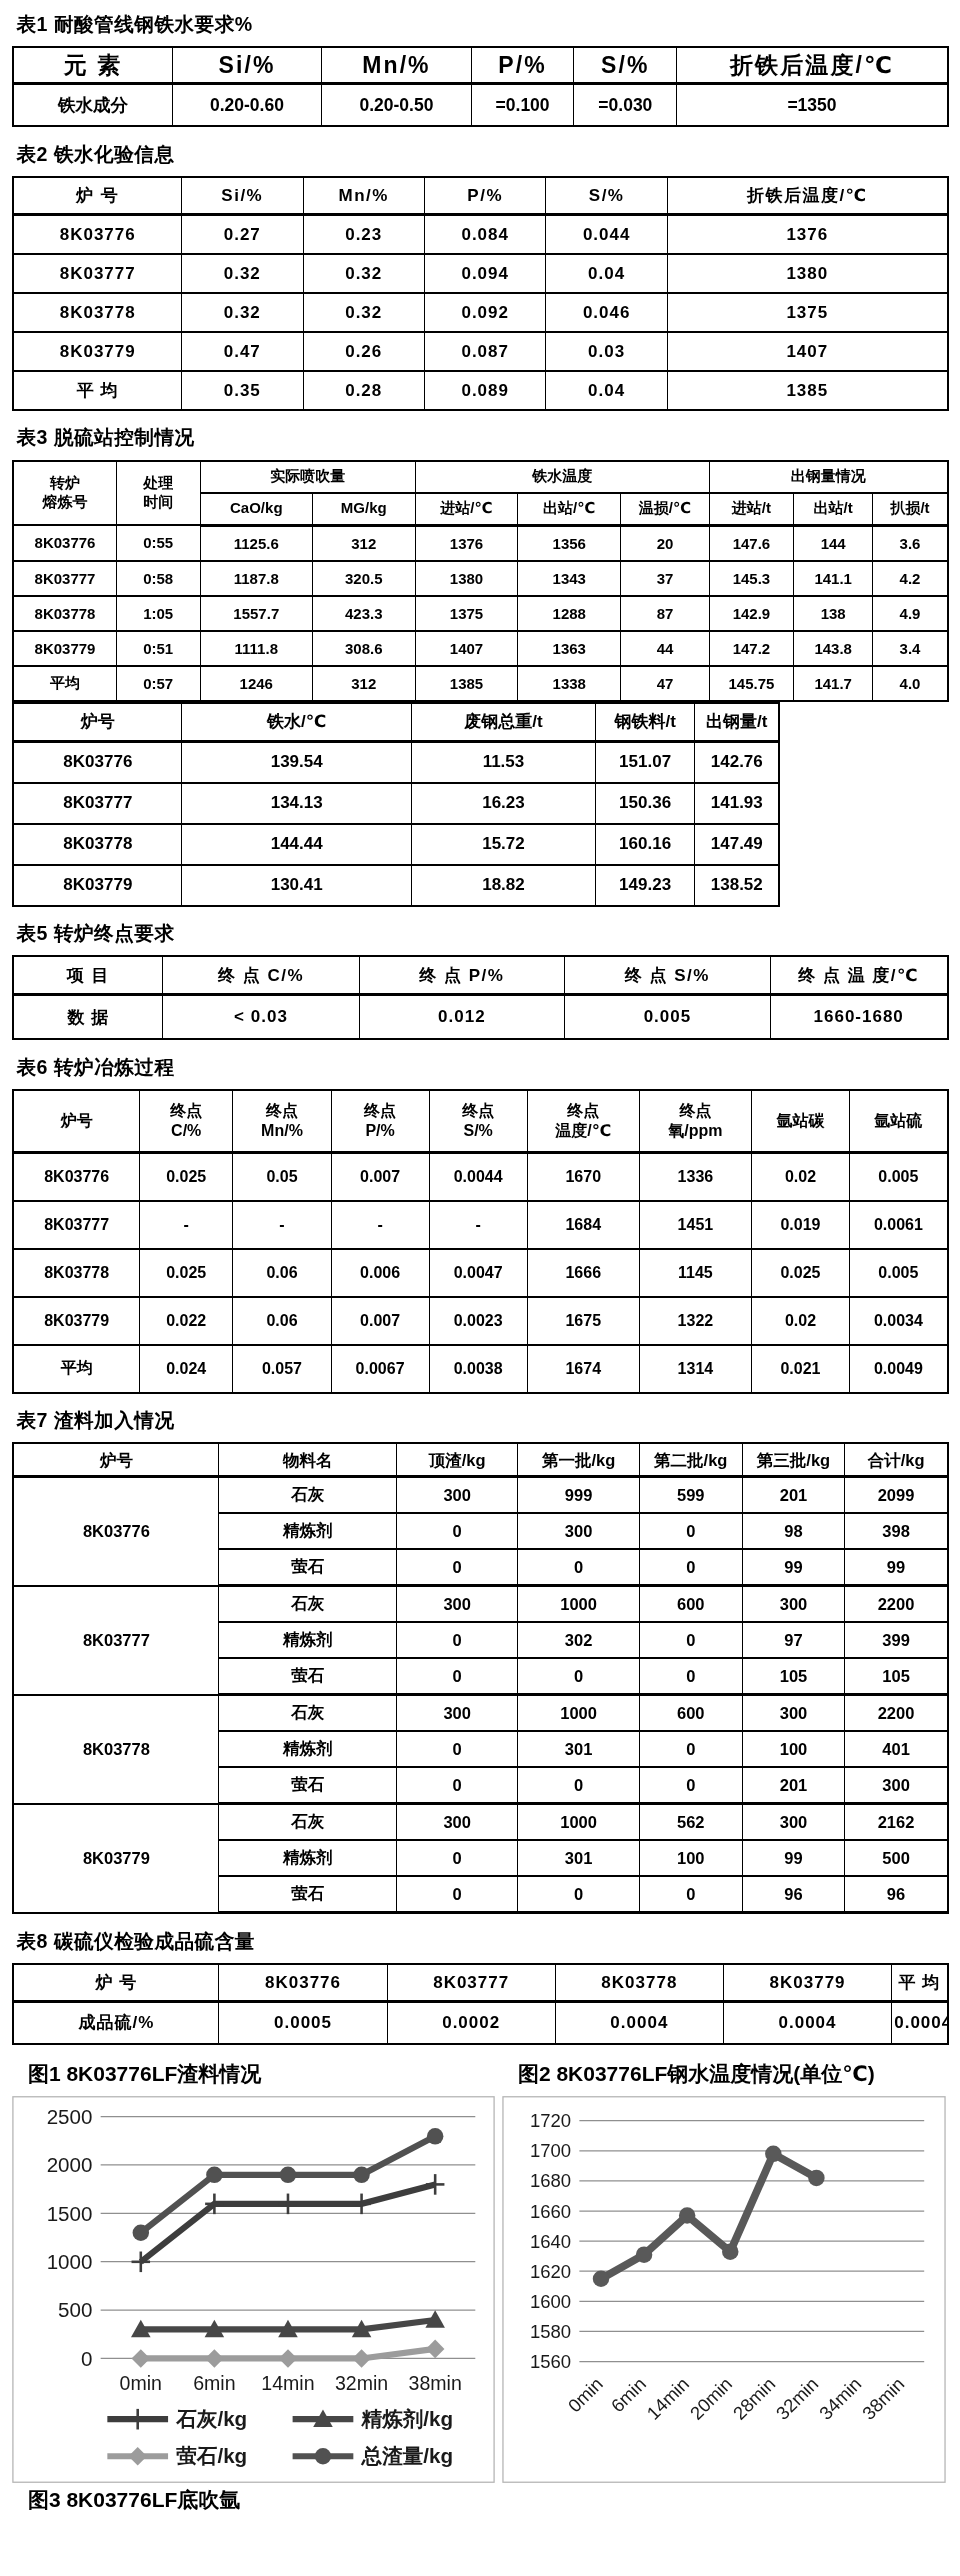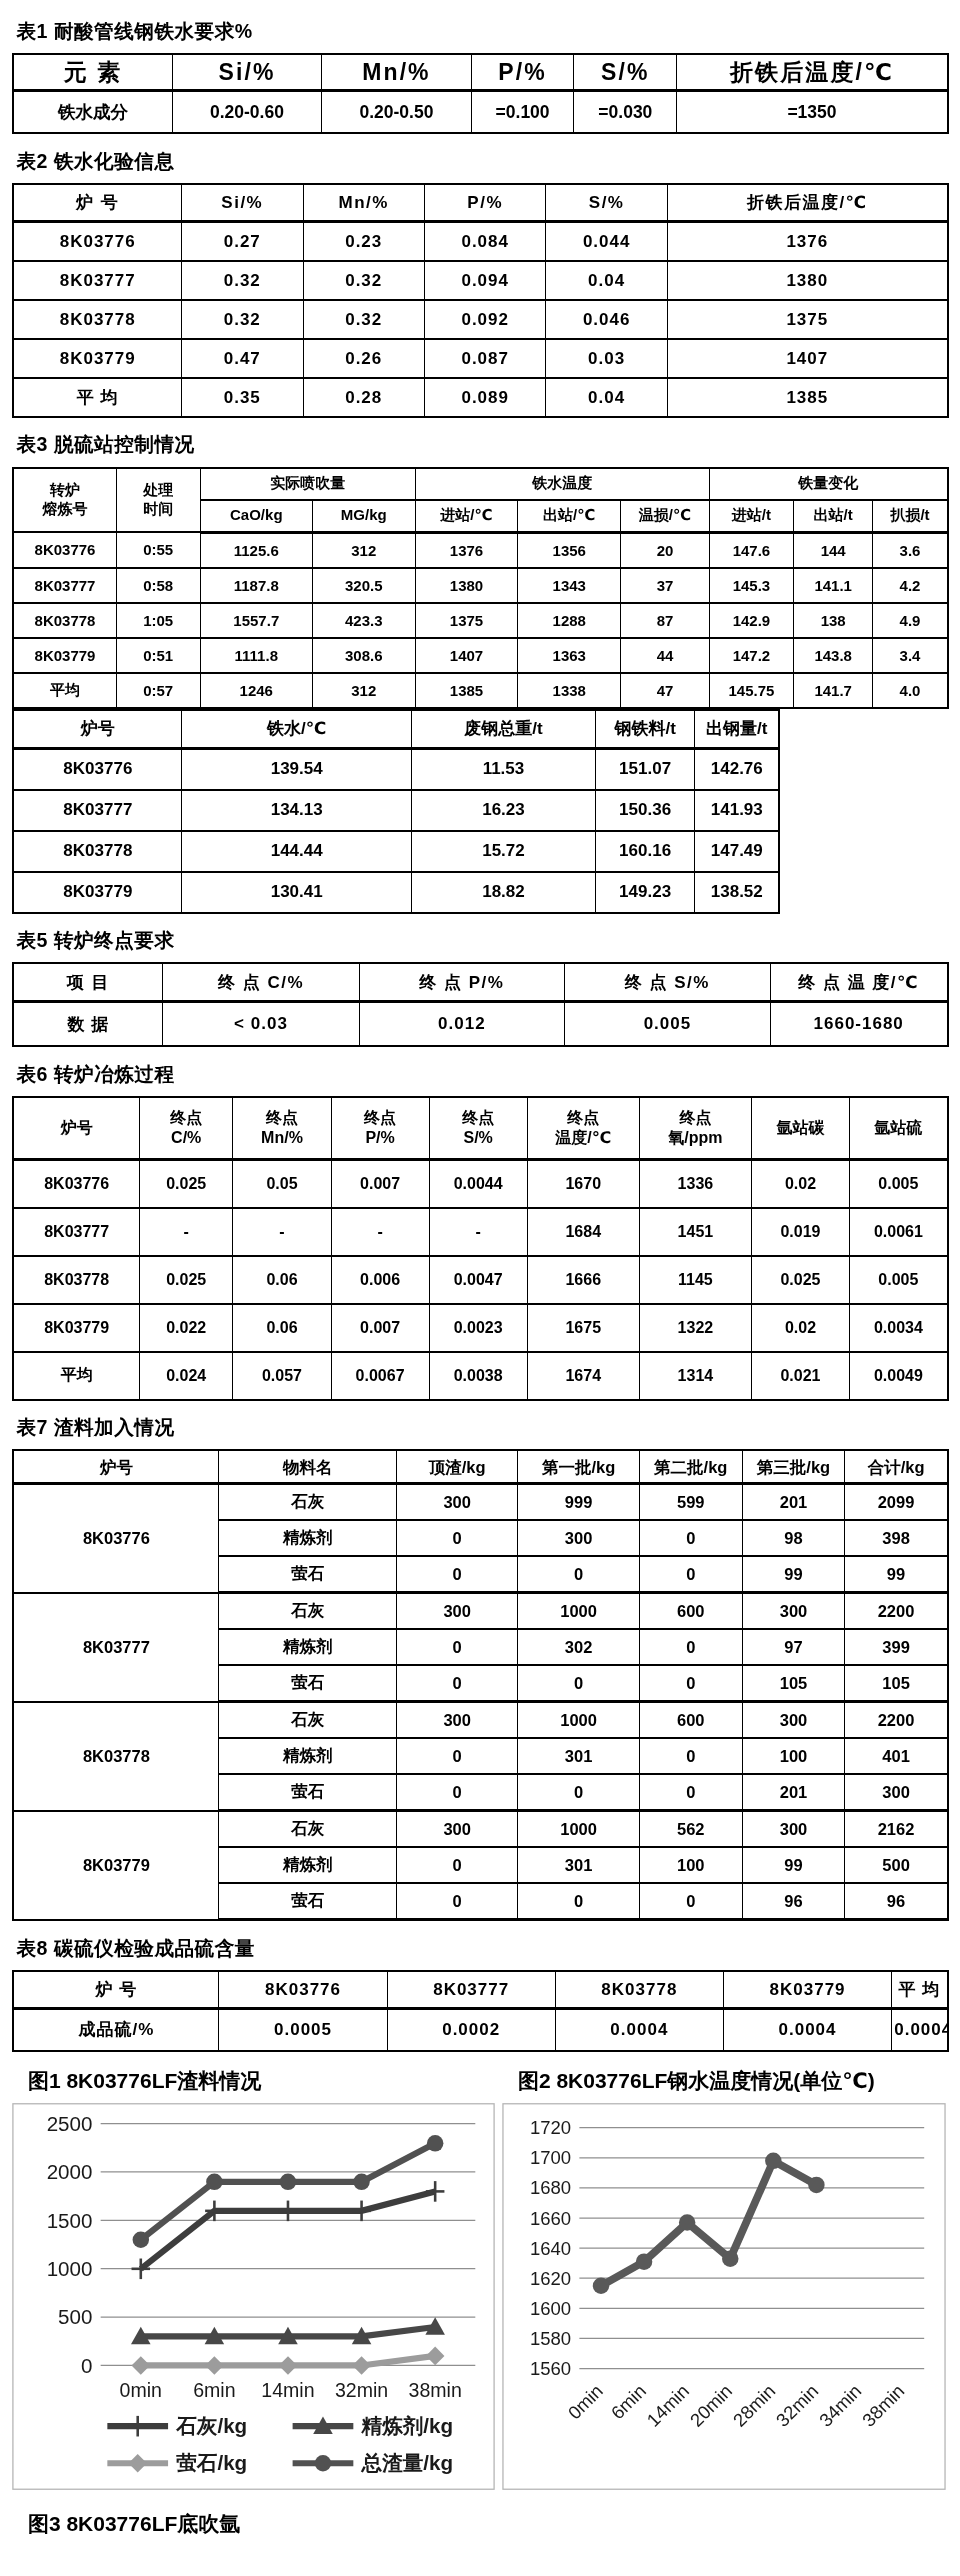--- a/index.html
+++ b/index.html
@@ -1,19 +1,19 @@
 <!DOCTYPE html>
 <html style="font-size:8.2px"><head>
 <meta charset="utf-8">
 <style>
   html,body{margin:0;padding:0;background:#ffffff;}
   body{width:960px;font-family:"Liberation Sans","DejaVu Sans",sans-serif;color:#000;}
   .page{padding:9.3px 11.3px 5.2px 12.4px;}
   .tbl-title{font-size:19.6px;font-weight:700;margin:13.4px 0 8.2px 4.1px;letter-spacing:0.5px;}
-  .tbl-title:first-child{margin-top:9px;}
+  .tbl-title:first-child{margin-top:2px;}
   table{border-collapse:collapse;width:100%;table-layout:fixed;border:2.6px solid #000;}
   th,td{border:1.5px solid #000;border-top-width:2.1px;border-bottom-width:2.1px;text-align:center;
         font-weight:700;padding:1px 2.1px;overflow:hidden;}
   thead tr:last-child th{border-bottom:3.1px solid #000;}
   th{white-space:pre-line;line-height:1.25;}
   .t1 th{height:32px;font-size:23px;letter-spacing:2.1px;}
   .t1 td{height:38px;font-size:17.5px;}
   .t2 th{height:33px;font-size:17px;letter-spacing:1.5px;}
   .t2 td{height:35px;font-size:17px;letter-spacing:1px;}
   .t3 th{height:28px;font-size:15px;}
@@ -30,21 +30,21 @@
   .t7 td.furnace{border-bottom-width:2.1px;}
   .t7 tr.grp-end td{border-bottom-width:3.1px;}
   .t8 th{height:33px;font-size:17px;letter-spacing:1px;}
   .t8 td{height:38px;font-size:17px;letter-spacing:1px;}
   .fig-row{display:flex;margin-top:15.5px;}
   .fig-col-left{width:490px;flex:0 0 490px;}
   .fig-col-right{flex:1;}
   .fig-title{font-size:21px;font-weight:700;margin:0 0 7.2px 15.5px;}
   .chart-box{background:#fff;}
   svg text{font-family:"Liberation Sans","DejaVu Sans",sans-serif;}
-  .fig3-wrap{margin-top:18px;}
+  .fig3-wrap{margin-top:1px;}
 </style>
 </head>
 <body>
 
 <div class="page">
 
   <div class="tbl-title">表1 耐酸管线钢铁水要求%</div>
   <table id="tbl1" class="t1">
       <colgroup>
         <col style="width: 17%;">
@@ -155,21 +155,21 @@
         <col style="width: 8%;">
       </colgroup>
       <thead>
         <tr>
           <th rowspan="2">转炉
 熔炼号</th>
           <th rowspan="2">处理
 时间</th>
           <th colspan="2">实际喷吹量</th>
           <th colspan="3">铁水温度</th>
-          <th colspan="3">铁量变化</th>
+          <th colspan="3">出钢量情况</th>
         </tr>
         <tr>
           <th>CaO/kg</th>
           <th>MG/kg</th>
           <th>进站/℃</th>
           <th>出站/℃</th>
           <th>温损/℃</th>
           <th>进站/t</th>
           <th>出站/t</th>
           <th>扒损/t</th>

